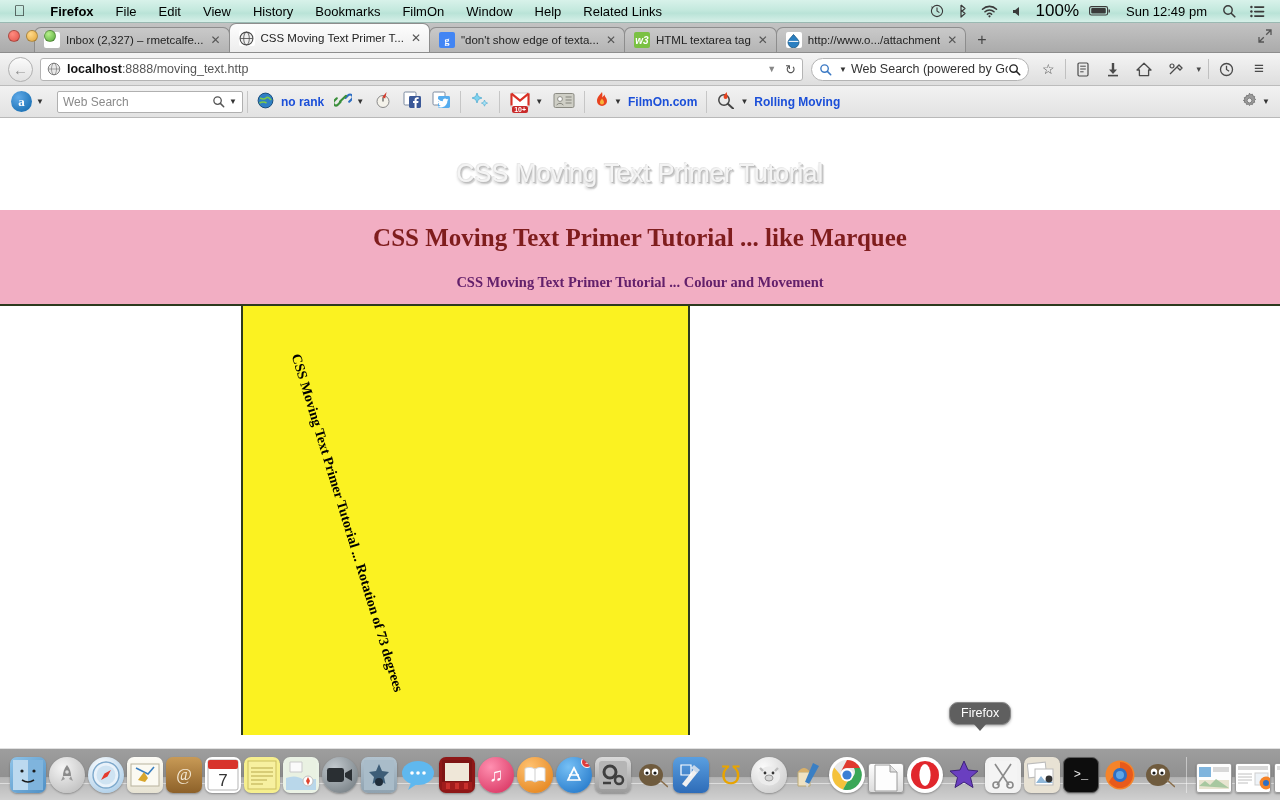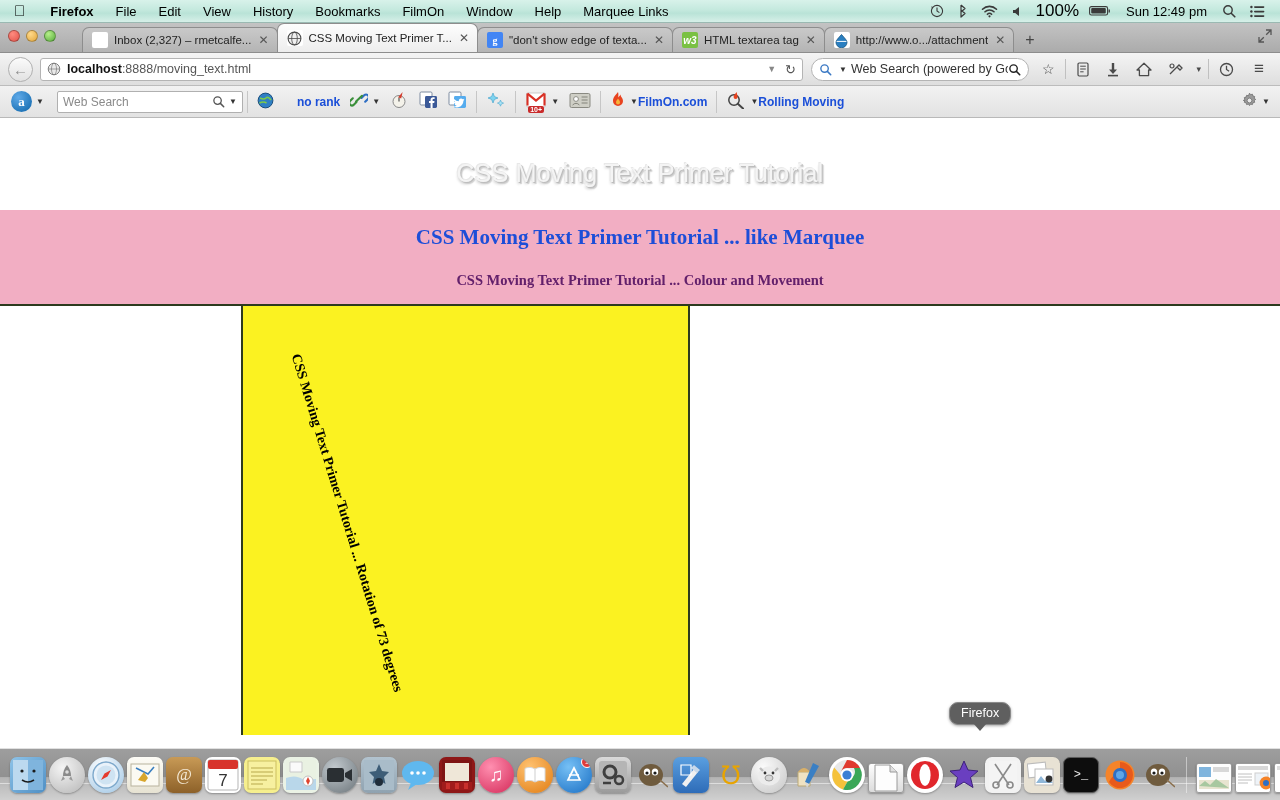--- a/index.html
+++ b/index.html
@@ -55,21 +55,21 @@
   }
   .trafficlights {
     position: absolute; left: 8px; top: 7px;
     display: flex; gap: 6px; z-index: 5;
   }
   .tl { width: 12px; height: 12px; border-radius: 50%; border: 1px solid rgba(0,0,0,.28); }
   .tl.r { background: radial-gradient(circle at 35% 30%, #ff8b7f, #e2534a); }
   .tl.y { background: radial-gradient(circle at 35% 30%, #ffd98a, #e2a63a); }
   .tl.g { background: radial-gradient(circle at 35% 30%, #b6f08a, #57ab3c); }
 
-  .tabs { display: flex; align-items: flex-end; margin-left: 82px; height: 30px; justify-content: space-between; }
+  .tabs { display: flex; align-items: flex-end; margin-left: 34px; height: 30px; justify-content: space-between; }
   .tab {
     height: 25px;
     display: flex; align-items: center;
     padding: 0 8px 0 9px;
     font-size: 11.5px; color: #222;
     background: linear-gradient(to bottom, #c9c9c9, #b4b4b4);
     border: 1px solid #8d8d8d; border-bottom: none;
     border-radius: 7px 7px 0 0;
     margin-right: -1px;
     max-width: 205px;
@@ -151,22 +151,22 @@
     display:flex; align-items:center; justify-content:center;
     font-family: "Liberation Serif", serif;
   }
   .caret { font-size: 8px; color: #333; margin-left: 4px; }
   .wsearch {
     width: 186px; height: 22px; margin-left: 8px;
     border: 1px solid #b0b0b0; background: #fff; border-radius: 2px;
     display: flex; align-items: center; padding: 0 5px;
     font-size: 12px; color: #8a8a8a;
   }
-  .bm-link { color: #1b4fd8; font-weight: bold; font-size: 12px; }
-  .norank { color: #1b4fd8; font-weight: bold; font-size: 12px; margin-left: 23px; }
+  .bm-link { color: #1b4fd8; font-weight: bold; font-size: 12px; margin-left: 6px; }
+  .norank { color: #1b4fd8; font-weight: bold; font-size: 12px; margin-left: 7px; }
   .prefs-gear { margin-left: auto; display: flex; align-items: center; color: #555; padding-right: 4px; }
 
   
   .content { position: relative; background: #fff; height: 597px; overflow: hidden; margin-top: 20px; }
 
   .pagetitle {
     text-align: center;
     font-size: 25px;
     font-family: "Liberation Sans", sans-serif;
     color: #f4f4f4;
@@ -180,21 +180,21 @@
   .pinkband {
     margin-top: 22px;
     background: #f2aec3;
     height: 94px;
     display: flex; flex-direction: column; justify-content: center;
     align-items: center;
   }
   .pinkband h1 {
     margin: 0 0 0 0;
     font-family: "Liberation Serif", serif;
-    font-size: 21px; font-weight: bold; color: #1d4ed8;
+    font-size: 25px; font-weight: bold; color: #7f1d1d;
   }
   .pinkband h2 {
     margin: 22px 0 0 0;
     font-family: "Liberation Serif", serif;
     font-size: 14.5px; font-weight: bold; color: #63206b;
   }
 
   .panels {
     position: relative;
     height: 446px;
@@ -306,21 +306,21 @@
   <span class="apple"></span>
   <span class="mitem bold">Firefox</span>
   <span class="mitem">File</span>
   <span class="mitem">Edit</span>
   <span class="mitem">View</span>
   <span class="mitem">History</span>
   <span class="mitem">Bookmarks</span>
   <span class="mitem">FilmOn</span>
   <span class="mitem">Window</span>
   <span class="mitem">Help</span>
-  <span class="mitem">Marquee Links</span>
+  <span class="mitem">Related Links</span>
 
   <span class="right">
     <span class="ic tm-ic">
       <svg width="14" height="14" viewBox="0 0 14 14">
           <circle cx="7" cy="7" r="5.6" fill="none" stroke="#3a3a3a" stroke-width="1.1"></circle>
           <path d="M7 3.6V7l2.4 1.6" fill="none" stroke="#3a3a3a" stroke-width="1.1"></path>
           <path d="M2.2 4.2 L1 2.6 L3.3 2.9Z" fill="#3a3a3a"></path>
         </svg>
     </span>
     <span class="ic bt-ic">
@@ -430,21 +430,21 @@
   <div class="navbar">
     <span class="backbtn">←</span>
     <div class="urlbar">
       <span class="idic">
         <svg width="14" height="14" viewBox="0 0 15 15">
             <circle cx="7.5" cy="7.5" r="6.2" fill="#e9e9e9" stroke="#777" stroke-width="1"></circle>
             <ellipse cx="7.5" cy="7.5" rx="2.7" ry="6.2" fill="none" stroke="#777" stroke-width=".7"></ellipse>
             <path d="M1.4 7.5 h12.2" stroke="#777" stroke-width=".7"></path>
           </svg>
       </span>
-      <span class="urltext"><b>localhost</b><span>:8888/moving_text.html</span></span>
+      <span class="urltext"><b>localhost</b><span>:8888/moving_text.http</span></span>
       <span class="drop">▼</span>
       <span class="reload">↻</span>
     </div>
     <div class="searchbar">
       <span style="display:flex;margin-right:3px;">
         <svg width="13" height="13" viewBox="0 0 14 14">
             <circle cx="6" cy="6" r="4" fill="none" stroke="#3b79c4" stroke-width="1.5"></circle>
             <path d="M9 9 L12.6 12.6" stroke="#3b79c4" stroke-width="1.7" stroke-linecap="round"></path>
           </svg>
       </span>

